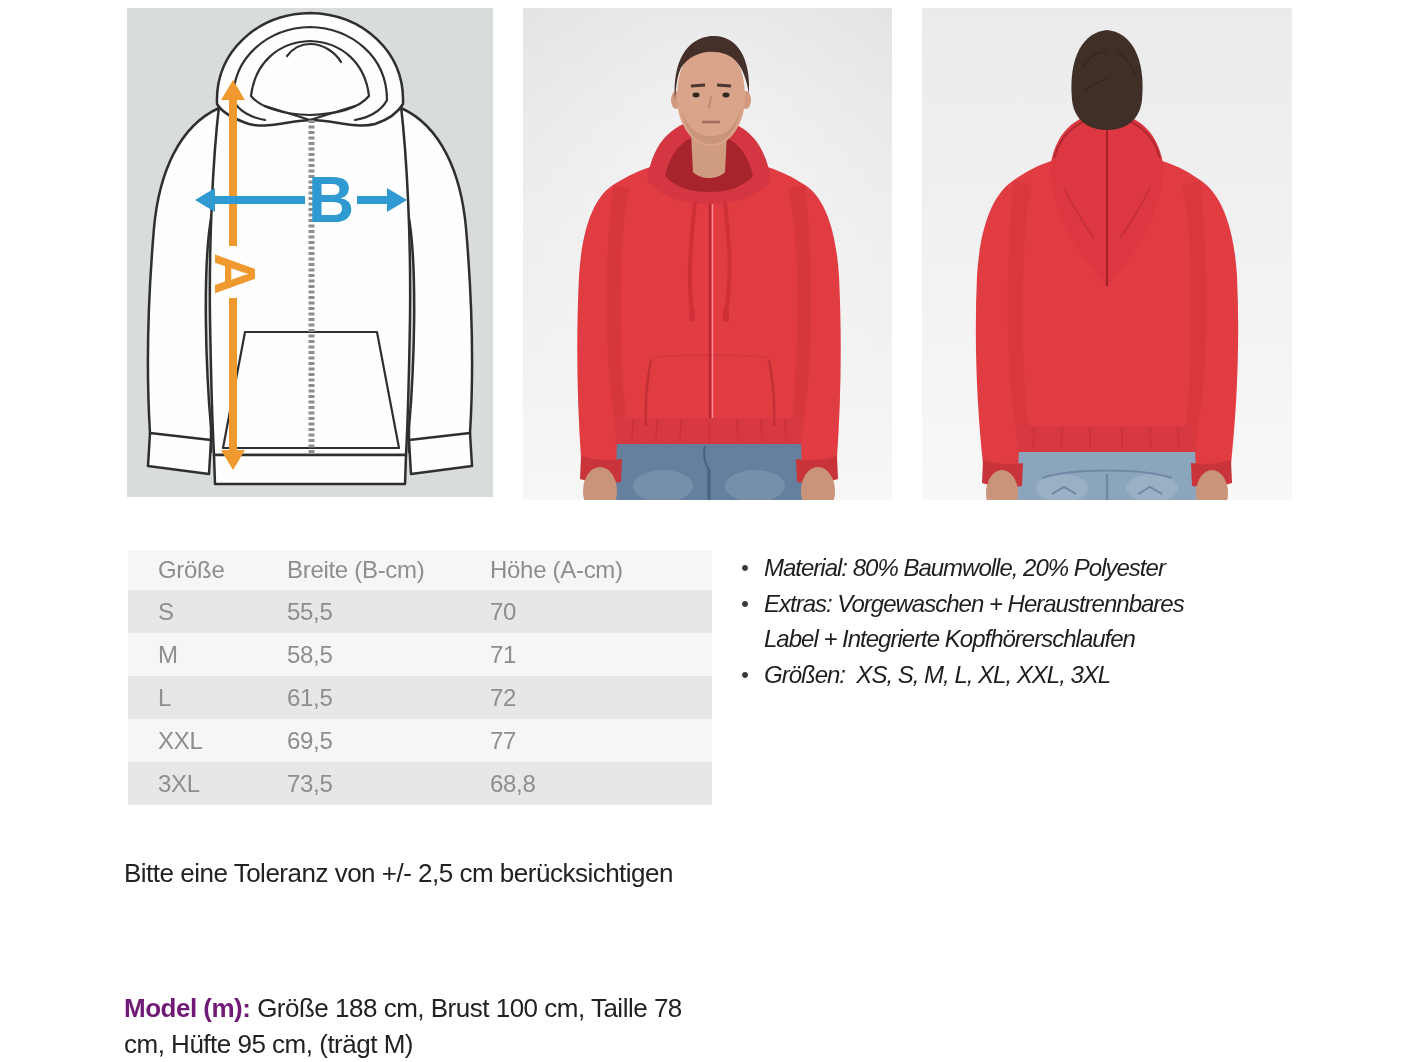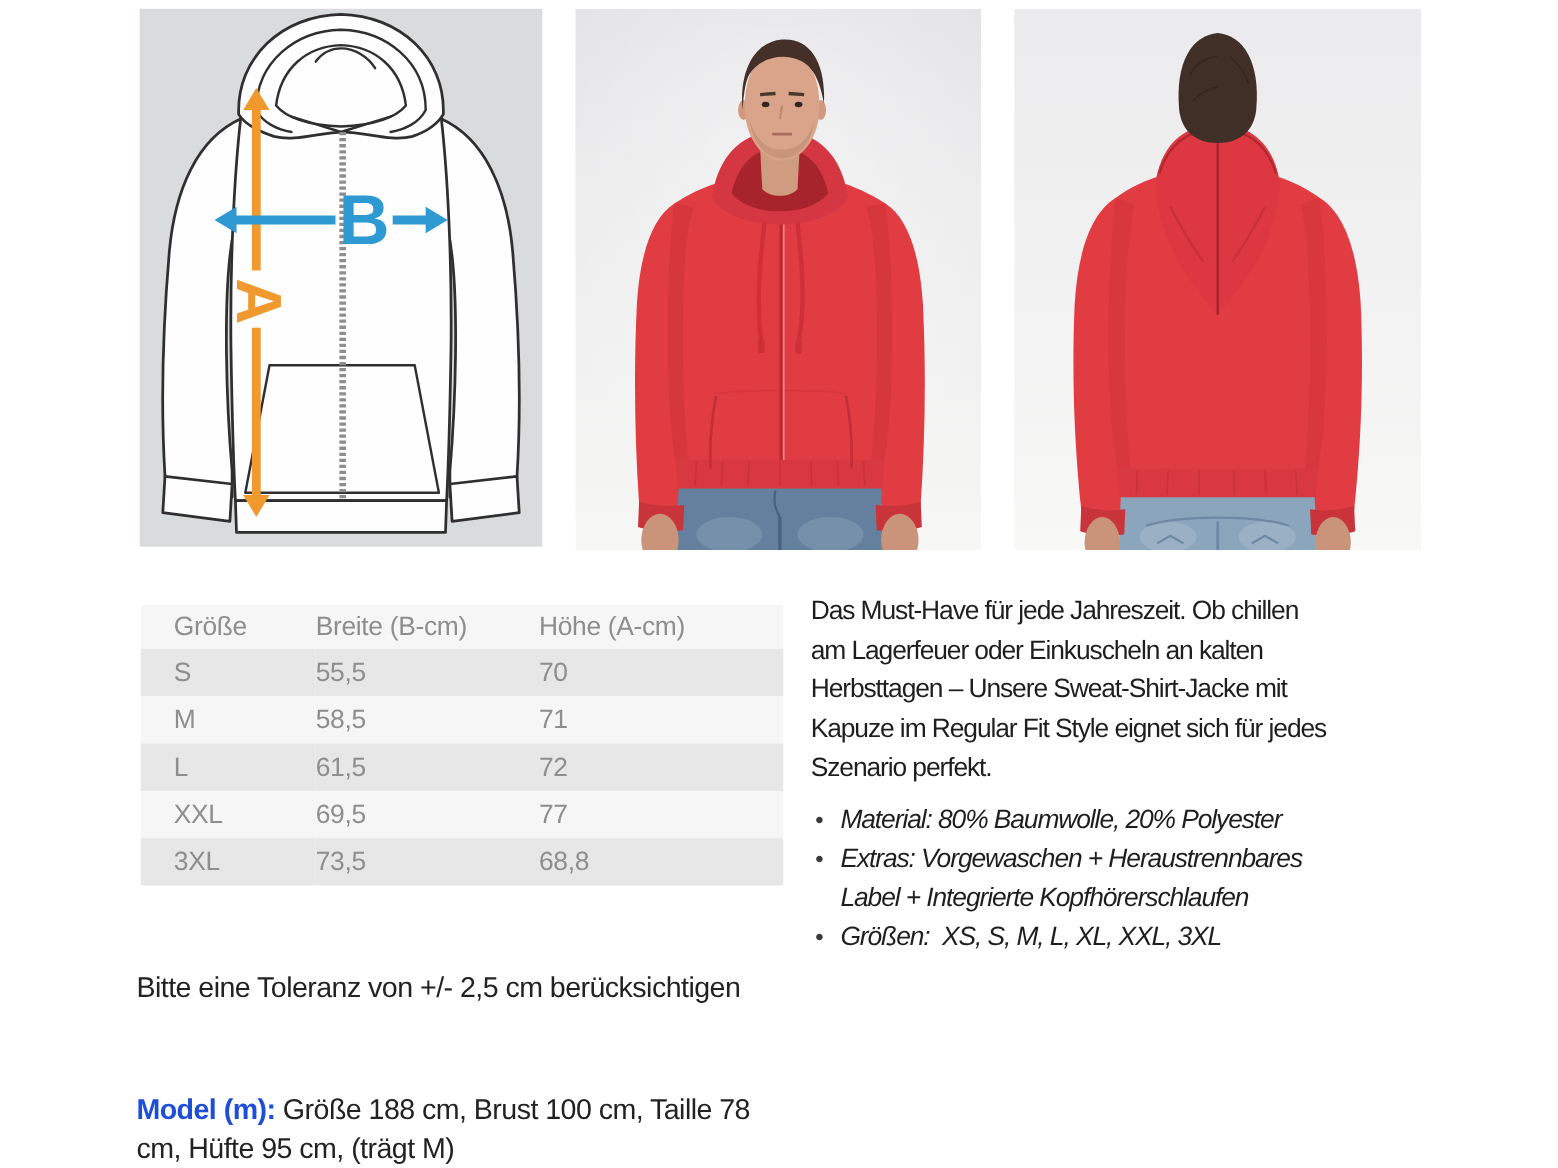--- a/index.html
+++ b/index.html
@@ -36,25 +36,25 @@
   
   #size-table{left:128px;top:550px;width:584px;border-collapse:collapse;table-layout:fixed;
     font-size:24px;color:var(--table-text);letter-spacing:-0.3px;}
   #size-table thead tr{background:var(--table-row-light);height:40px;}
   #size-table tbody tr{height:43px;}
   #size-table tbody tr:nth-child(odd){background:var(--table-row-dark);}
   #size-table tbody tr:nth-child(even){background:var(--table-row-light);}
   #size-table th,#size-table td{font-weight:normal;text-align:left;padding:0;vertical-align:middle;}
   #size-table th:first-child,#size-table td:first-child{padding-left:30px;}
   
-  #tolerance-note{left:124px;top:880px;width:620px;font-size:26px;line-height:34px;
+  #tolerance-note{left:124px;top:856px;width:620px;font-size:26px;line-height:34px;
     letter-spacing:-0.5px;color:#222;}
   #model-info{left:124px;top:990px;width:560px;font-size:26px;line-height:36px;
     letter-spacing:-0.5px;color:#222;}
-  #model-info b{font-weight:bold;color:#1d4ed8;}
+  #model-info b{font-weight:bold;color:#701a75;}
   
   #description-col{left:737px;top:538px;width:470px;}
   #description-intro{font-size:24px;line-height:35.5px;letter-spacing:-1px;color:var(--body-text);}
   #description-bullets{margin-top:12px;list-style:none;font-style:italic;}
   #description-bullets li{position:relative;padding-left:27px;font-size:24px;line-height:35.5px;
     letter-spacing:-1px;color:var(--body-text);}
   #description-bullets li::before{content:"\2022";position:absolute;left:4px;top:0;
     font-size:22px;color:#3a3a3a;}
   #description-bullets li span{white-space:pre-wrap;}
 </style>
@@ -257,21 +257,20 @@
         <td>68,8</td>
       </tr>
     </tbody>
 </table>
 
 <p class="abs" id="tolerance-note">Bitte eine Toleranz von +/- 2,5 cm berücksichtigen</p>
 
 <p class="abs" id="model-info"><b>Model (m):</b><span> Größe 188 cm, Brust 100 cm, Taille 78 cm, Hüfte 95 cm, (trägt M)</span></p>
 
 <div class="abs" id="description-col">
-  <p id="description-intro">Das Must-Have für jede Jahreszeit. Ob chillen am Lagerfeuer oder Einkuscheln an kalten Herbsttagen – Unsere Sweat-Shirt-Jacke mit Kapuze im Regular Fit Style eignet sich für jedes Szenario perfekt.</p>
   <ul id="description-bullets">
 
       <li><span>Material: 80% Baumwolle, 20% Polyester</span></li>
 
 
 
 
       <li><span>Extras: Vorgewaschen + Heraustrennbares Label + Integrierte Kopfhörerschlaufen</span></li>
 
       <li><span>Größen:  XS, S, M, L, XL, XXL, 3XL</span></li>

